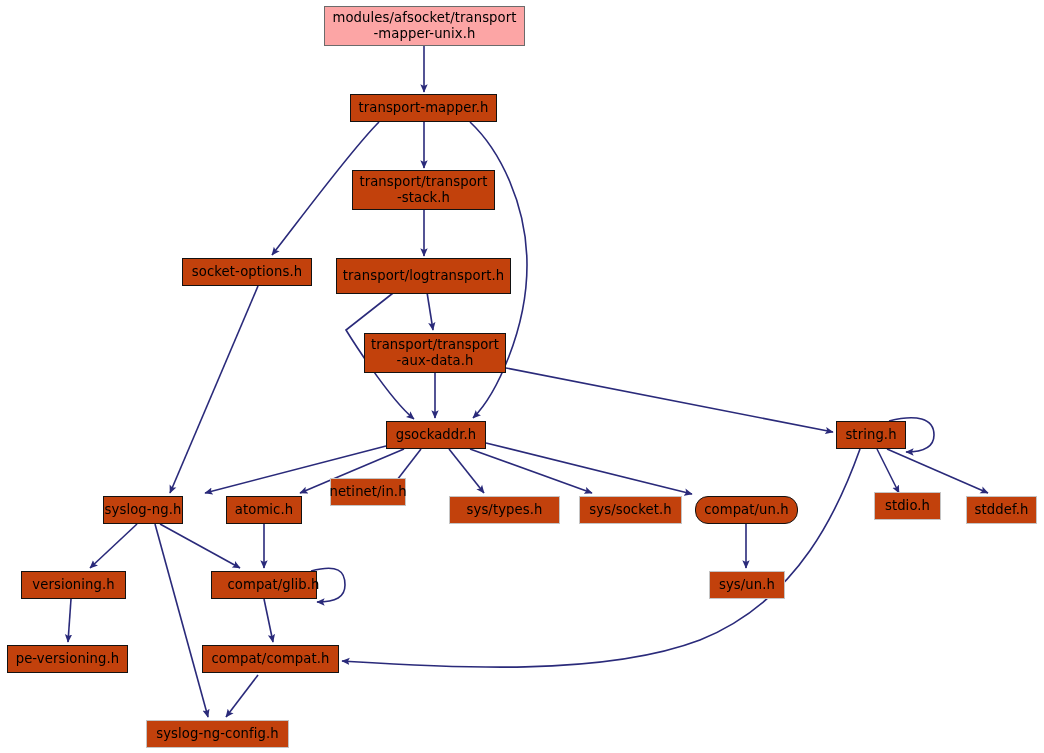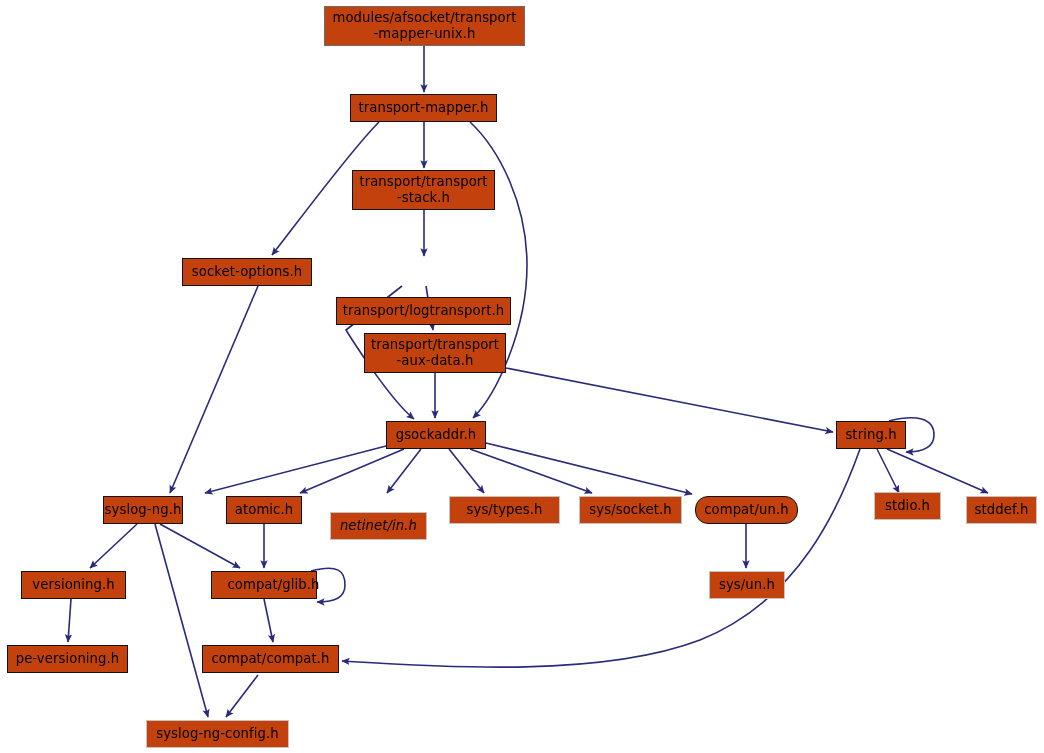--- a/index.html
+++ b/index.html
@@ -40,21 +40,21 @@
     letter-spacing: 0.1px;
   }
   .node.project {
     border: 1.4px solid #121212;
   }
   .node.system {
     border: 1.2px solid #c4c4c4;
   }
   .node.root {
     border: 1.6px solid #6b6b6b;
-    background: #c2410c;
+    background: #fca5a5;
   }
 </style>
 </head>
 <body>
 
 <div id="graph">
 
   <svg id="edge-layer" viewBox="0 0 1044 753" width="1044" height="753" xmlns="http://www.w3.org/2000/svg">
     <defs>
       <marker id="ah" viewBox="0 0 10 10" refX="9.2" refY="5" markerWidth="5.2" markerHeight="5.2" orient="auto-start-reverse">
@@ -126,34 +126,34 @@
   <div class="node root" style="left:324px;top:6px;width:201px;height:40px;">modules/afsocket/transport
 -mapper-unix.h</div>
 
   <div class="node project" style="left:350px;top:94px;width:147px;height:28px;">transport-mapper.h</div>
 
   <div class="node project" style="left:352px;top:170px;width:143px;height:40px;">transport/transport
 -stack.h</div>
 
   <div class="node project" style="left:182px;top:258px;width:130px;height:28px;">socket-options.h</div>
 
-  <div class="node project" style="left:336px;top:258px;width:175px;height:28px;margin-top:39px;">transport/logtransport.h</div>
+  <div class="node project" style="left:336px;top:258px;width:175px;height:36px;">transport/logtransport.h</div>
 
   <div class="node project" style="left:364px;top:333px;width:142px;height:40px;">transport/transport
 -aux-data.h</div>
 
   <div class="node project" style="left:386px;top:421px;width:100px;height:28px;">gsockaddr.h</div>
 
   <div class="node project" style="left:836px;top:421px;width:70px;height:28px;">string.h</div>
 
   <div class="node project" style="left:103px;top:496px;width:80px;height:28px;">syslog-ng.h</div>
 
   <div class="node project" style="left:226px;top:496px;width:76px;height:28px;">atomic.h</div>
 
-  <div class="node system" style="left:330px;top:512px;width:97px;height:28px;font-style:italic;">netinet/in.h</div>
+  <div class="node system" style="left:330px;top:478px;width:76px;height:28px;">netinet/in.h</div>
 
   <div class="node system" style="left:449px;top:496px;width:111px;height:28px;">sys/types.h</div>
 
   <div class="node system" style="left:568px;top:496px;width:103px;height:28px;margin-left:11px;">sys/socket.h</div>
 
   <div class="node project" style="left:695px;top:496px;width:103px;height:28px;border-radius:13px;">compat/un.h</div>
 
   <div class="node system" style="left:874px;top:492px;width:67px;height:28px;">stdio.h</div>
 
   <div class="node system" style="left:966px;top:496px;width:71px;height:28px;">stddef.h</div>

